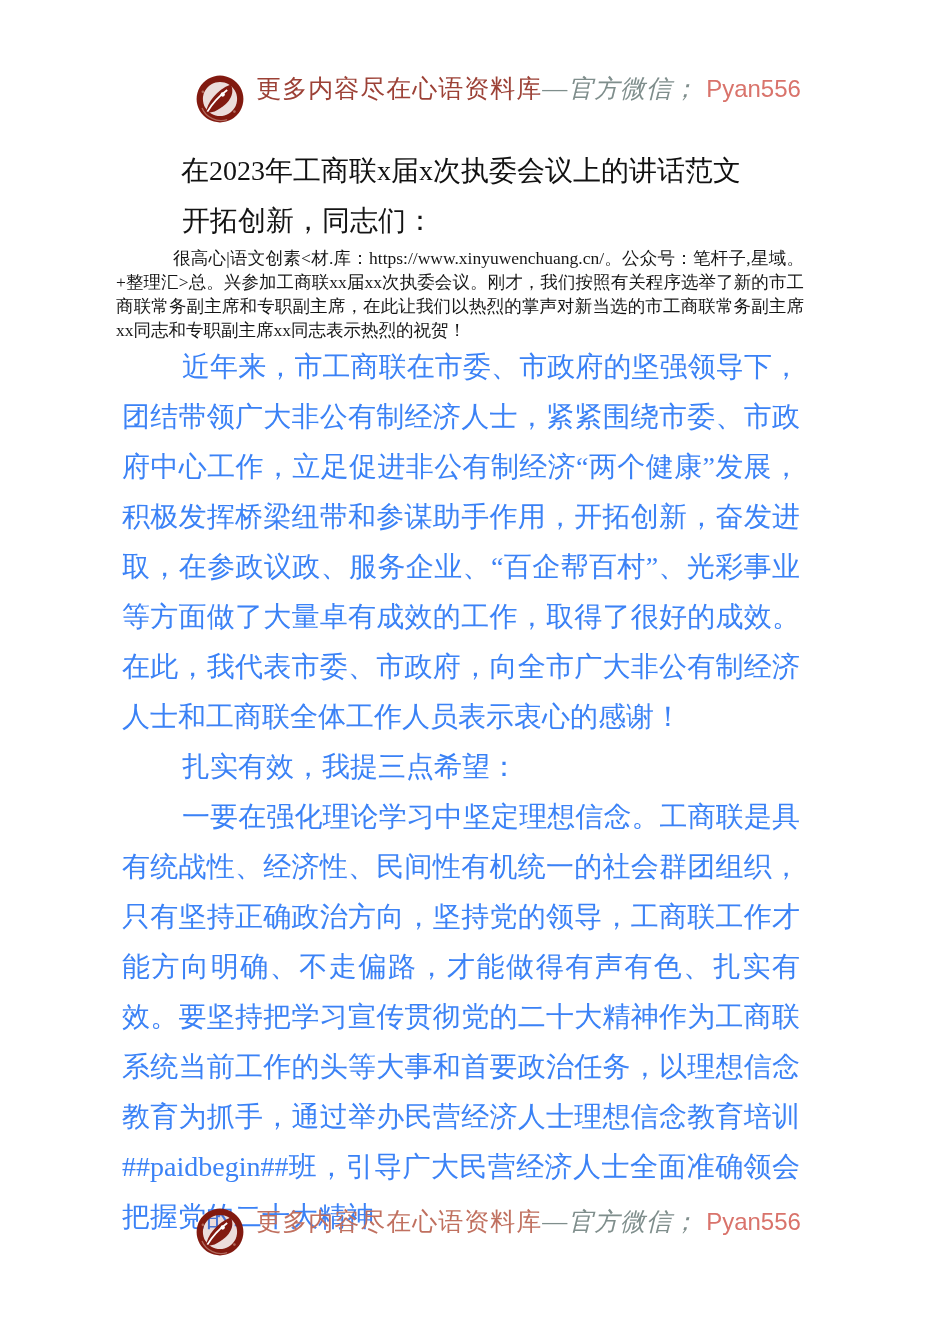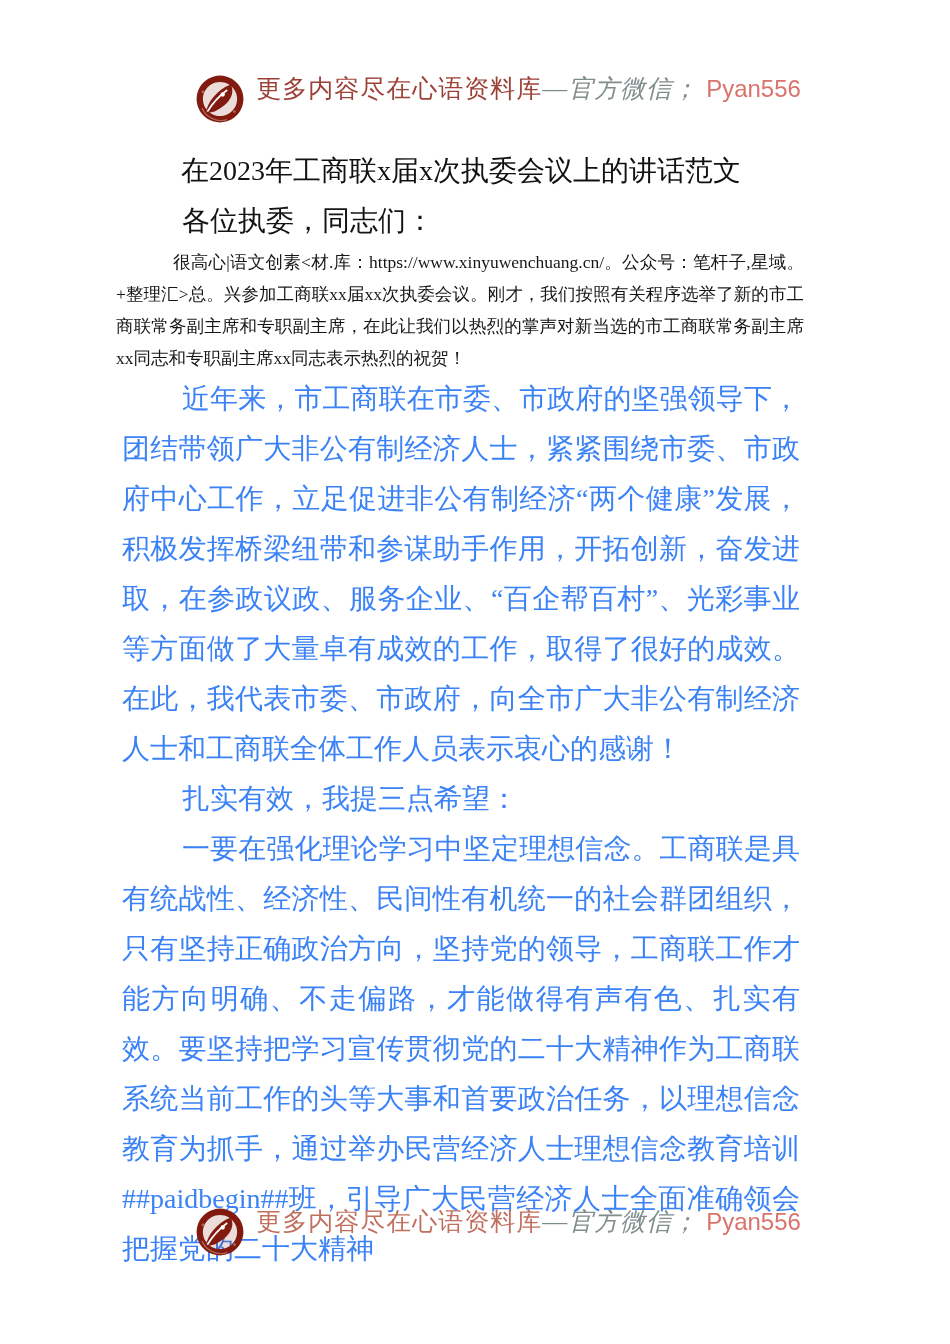--- a/index.html
+++ b/index.html
@@ -62,21 +62,21 @@
     text-align: center;
     color: #111111;
   }
   .greeting {
     font-size: 28px;
     line-height: 50px;
     text-indent: 60px;
   }
   .note {
     font-size: 17.5px;
-    line-height: 32px;
+    line-height: 24px;
     text-align: justify;
     text-indent: 57px;
     margin-left: -6px;
     margin-right: -4px;
     word-break: break-all;
     color: #161616;
   }
   .para {
     font-size: 28px;
     line-height: 50px;
@@ -104,21 +104,21 @@
     <circle cx="11" cy="22" r="1.5" fill="#b0695c"></circle>
     <circle cx="46" cy="44" r="1.5" fill="#b0695c"></circle>
   </svg>
   <div class="banner-text">
     <span class="brand-top">更多内容尽在心语资料库</span><span class="sep">—</span><span class="wechat-label">官方微信；</span><span class="wechat-id">Pyan556</span>
   </div>
 </div>
 
 <div class="content">
   <h1 class="doc-title">在2023年工商联x届x次执委会议上的讲话范文</h1>
-  <p class="greeting">各位执委，同志们：</p>
+  <p class="greeting">开拓创新，同志们：</p>
   <p class="note">很高心|语文创素&lt;材.库：https://www.xinyuwenchuang.cn/。公众号：笔杆子,星域。+整理汇&gt;总。兴参加工商联xx届xx次执委会议。刚才，我们按照有关程序选举了新的市工商联常务副主席和专职副主席，在此让我们以热烈的掌声对新当选的市工商联常务副主席xx同志和专职副主席xx同志表示热烈的祝贺！</p>
   <p class="para">近年来，市工商联在市委、市政府的坚强领导下，团结带领广大非公有制经济人士，紧紧围绕市委、市政府中心工作，立足促进非公有制经济“两个健康”发展，积极发挥桥梁纽带和参谋助手作用，开拓创新，奋发进取，在参政议政、服务企业、“百企帮百村”、光彩事业等方面做了大量卓有成效的工作，取得了很好的成效。在此，我代表市委、市政府，向全市广大非公有制经济人士和工商联全体工作人员表示衷心的感谢！</p>
   <p class="para">扎实有效，我提三点希望：</p>
   <p class="para">一要在强化理论学习中坚定理想信念。工商联是具有统战性、经济性、民间性有机统一的社会群团组织，只有坚持正确政治方向，坚持党的领导，工商联工作才能方向明确、不走偏路，才能做得有声有色、扎实有效。要坚持把学习宣传贯彻党的二十大精神作为工商联系统当前工作的头等大事和首要政治任务，以理想信念教育为抓手，通过举办民营经济人士理想信念教育培训##paidbegin##班，引导广大民营经济人士全面准确领会把握党的二十大精神</p>
 </div>
 
 <div class="banner banner-bottom">
   <svg class="logo" viewBox="0 0 60 60" aria-hidden="true">
     <path d="M30 4 a26 26 0 1 0 0.01 0 Z M30 11 a19 19 0 1 1 -0.01 0 Z" fill="#821a10" fill-rule="evenodd"></path>
     <circle cx="30" cy="30" r="23" fill="#821a10" opacity="0.15"></circle>

